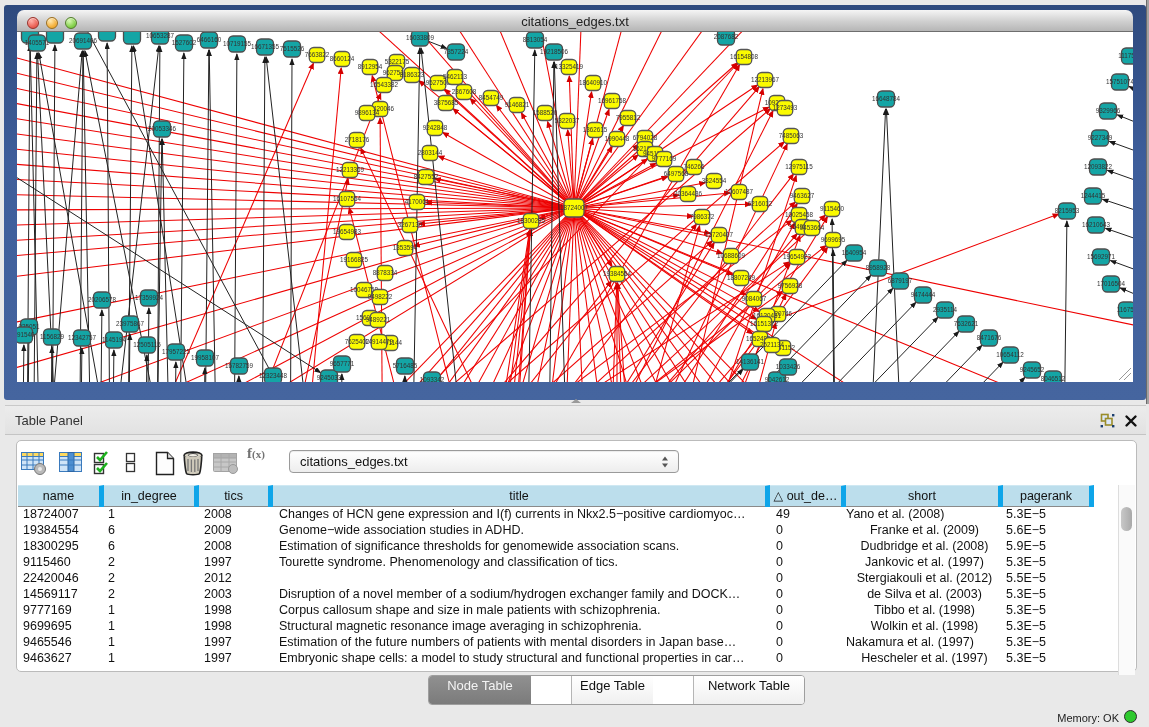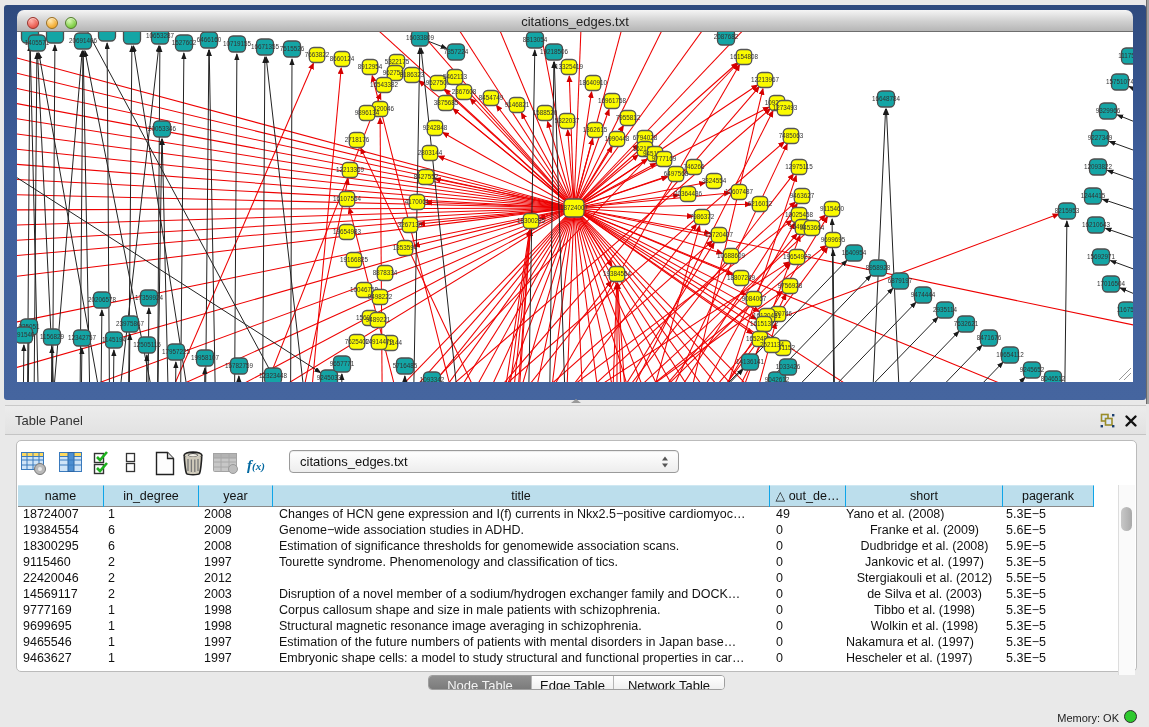--- a/index.html
+++ b/index.html
@@ -16,30 +16,30 @@
 #phead { position:absolute; left:5px; top:1px; width:1141px; height:30px;
   background:linear-gradient(#ececec,#e2e2e2); border-top:1px solid #c9c9c9; border-bottom:1px solid #c4c4c4; }
 #phead .cap { position:absolute; left:10px; top:7px; font-size:13px; color:#333; }
 #inner { position:absolute; left:16px; top:36px; width:1121px; height:232px;
   background:#fff; border:1px solid #bbb; border-radius:5px; }
 .ic { position:absolute; top:9px; }
 #combo { position:absolute; left:272px; top:9px; width:390px; height:23px; background:linear-gradient(#fff,#ededed);
   border:1px solid #9a9a9a; border-radius:4px; font-size:13px; color:#111; line-height:21px;
   padding-left:10px; box-shadow:inset 0 1px 1px rgba(0,0,0,.08); }
 #thead { position:absolute; left:1px; top:44px; width:1076px; height:22px; background:#bcdeec; border-bottom:1px solid #8a8a8a; }
-#thead div { position:absolute; top:0; height:22px; border-right:1px solid #0ea5e9;
+#thead div { position:absolute; top:0; height:22px; border-right:5px solid #0ea5e9;
   border-top:1px solid #cfe8f2; font-size:12.5px; color:#111; text-align:center; line-height:21px; }
 .trow { position:absolute; left:1px; width:1076px; height:16px; font-size:12.5px; color:#111; }
 .trow span { position:absolute; top:0; white-space:nowrap; line-height:16px; }
 #vscroll { position:absolute; right:1px; top:44px; width:17px; height:190px; background:#fafafa;
   border-left:1px solid #ddd; }
 #vthumb { position:absolute; left:2px; top:22px; width:11px; height:24px; background:linear-gradient(90deg,#c8c8c8,#a9a9a9);
   border-radius:6px; }
-#tabs { position:absolute; left:428px; top:271px; height:15px; display:flex;
-  border:1px solid #9e9e9e; border-radius:4px; overflow:hidden; background:#fff; }
+#tabs { position:absolute; left:428px; top:271px; height:30px; display:flex;
+  border:1px solid #9e9e9e; border-radius:4px; overflow:hidden; background:#fff;gap:40px; }
 #tabs div { font-size:13px; text-align:center; line-height:19px; color:#111; background:linear-gradient(#fff,#f0f0f0); }
 #tabs div:nth-child(1) { width:102px; } #tabs div:nth-child(2) { width:82px; } #tabs div:nth-child(3) { width:111px; }
 #tabs div.sel { background:linear-gradient(#909090,#7b7b7b); color:#f4f4f4; }
 #tabs div + div { border-left:1px solid #b5b5b5; }
 #mem { position:absolute; right:30px; top:308px; font-size:11px; color:#222; }
 #memdot { position:absolute; right:12px; top:306px; width:13px; height:13px; border-radius:50%;
   background:#2ec92e; border:1.5px solid #2e2e2e; }
 </style></head><body>
 <div style="position:absolute;right:0;top:0;width:3px;height:727px;background:#a2a2a2;border-left:1px solid #6a6a6a"></div>
 <div id="frame">
@@ -626,31 +626,31 @@
     </svg>
     <svg class="ic" style="left:195px" width="28" height="26">
       <rect x="1.5" y="3.5" width="23" height="18" rx="1" fill="#c7c7c7" stroke="#a3a3a3"></rect>
       <rect x="1.5" y="3.5" width="23" height="4.5" fill="#b3b3b3" stroke="#a3a3a3"></rect>
       <line x1="9" y1="3.5" x2="9" y2="21.5" stroke="#a8a8a8"></line>
         <line x1="17" y1="3.5" x2="17" y2="21.5" stroke="#a8a8a8"></line>
       <line x1="1.5" y1="12" x2="24.5" y2="12" stroke="#a8a8a8"></line>
         <line x1="1.5" y1="17" x2="24.5" y2="17" stroke="#a8a8a8"></line>
       <circle cx="21" cy="19" r="4.5" fill="#bdbdbd" stroke="#999"></circle>
     </svg>
-    <div style="position:absolute;left:230px;top:16px;font-size:15px;font-style:italic;font-weight:bold;color:#0369a1;font-family:'Liberation Serif',serif;">f<span style="font-size:11px">(x)</span></div>
+    <div style="position:absolute;left:230px;top:4px;font-size:15px;font-weight:bold;color:#737373;font-family:'Liberation Serif',serif;">f<span style="font-size:11px">(x)</span></div>
     <div id="combo">citations_edges.txt
       <svg style="position:absolute;right:9px;top:5px" width="8" height="12">
         <path d="M4,0.5 L7,4.4 L1,4.4 z" fill="#555"></path>
           <path d="M4,11.5 L7,7.6 L1,7.6 z" fill="#555"></path>
       </svg>
     </div>
     <div id="thead">
       <div style="left:0;width:86px">name</div>
       <div style="left:86px;width:95px">in_degree</div>
-      <div style="left:181px;width:74px">year</div>
+      <div style="left:181px;width:74px">tics</div>
       <div style="left:255px;width:497px">title</div>
       <div style="left:752px;width:76px">△ out_de…</div>
       <div style="left:828px;width:157px">short</div>
       <div style="left:985px;width:91px">pagerank</div>
     </div>
     <div id="vscroll">
         <div id="vthumb"></div>
       </div>
   </div>
   <div class="trow" style="top:102px">
@@ -732,21 +732,21 @@
 <span style="left:775px">0</span>
 <span style="left:845px;width:157px;">Nakamura et al. (1997)</span>
 <span style="left:1005px">5.3E−5</span>
     </div>
 <div class="trow" style="top:246px">
 <span style="left:22px">9463627</span>
       <span style="left:107px">1</span>
 <span style="left:203px">1997</span>
       <span style="left:278px">Embryonic shape cells: a model to study structural and functional properties in car…</span>
 <span style="left:775px">0</span>
-<span style="left:845px;width:157px;text-align:left">Hescheler et al. (1997)</span>
+<span style="left:845px;width:157px;text-align:center">Hescheler et al. (1997)</span>
 <span style="left:1005px">5.3E−5</span>
     </div>
   <div id="tabs">
     <div class="sel">Node Table</div>
       <div>Edge Table</div>
       <div>Network Table</div>
   </div>
   <div id="mem">Memory: OK</div>
     <div id="memdot"></div>
 </div>

